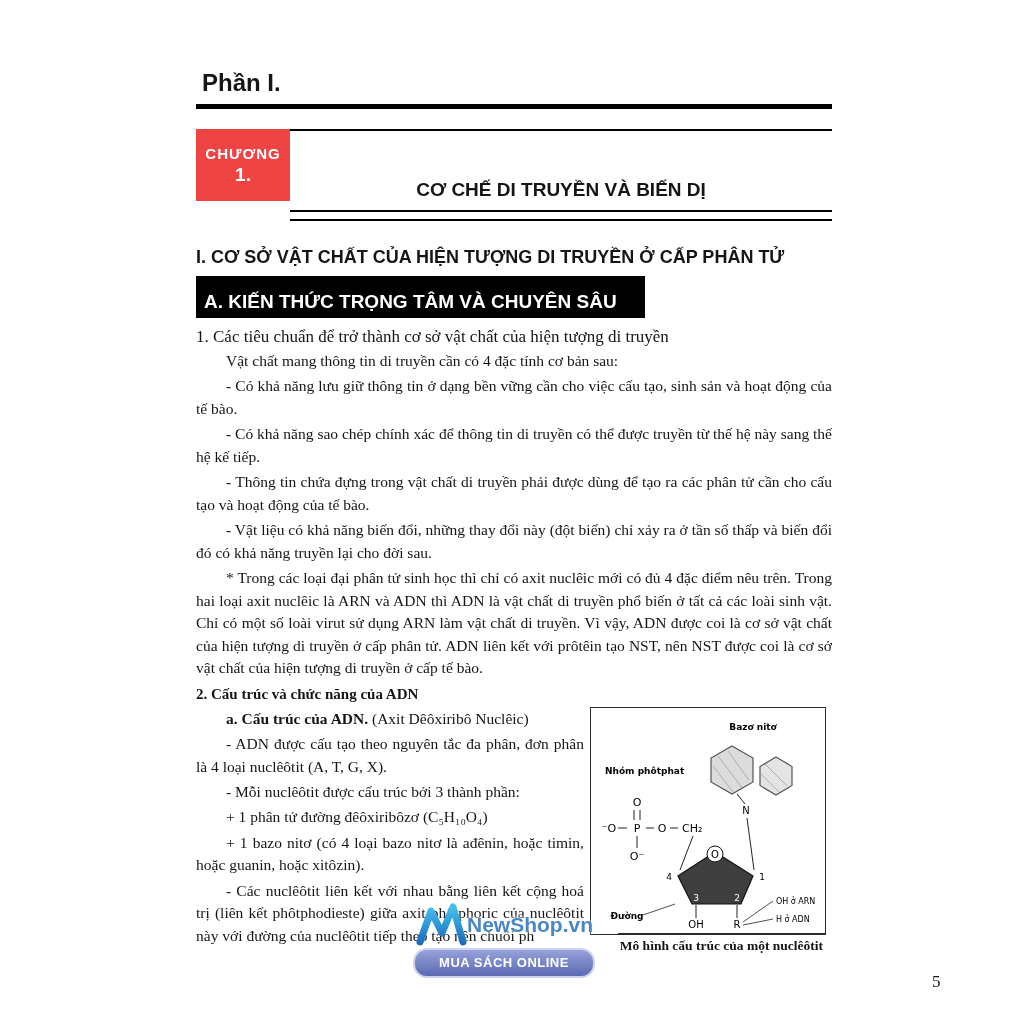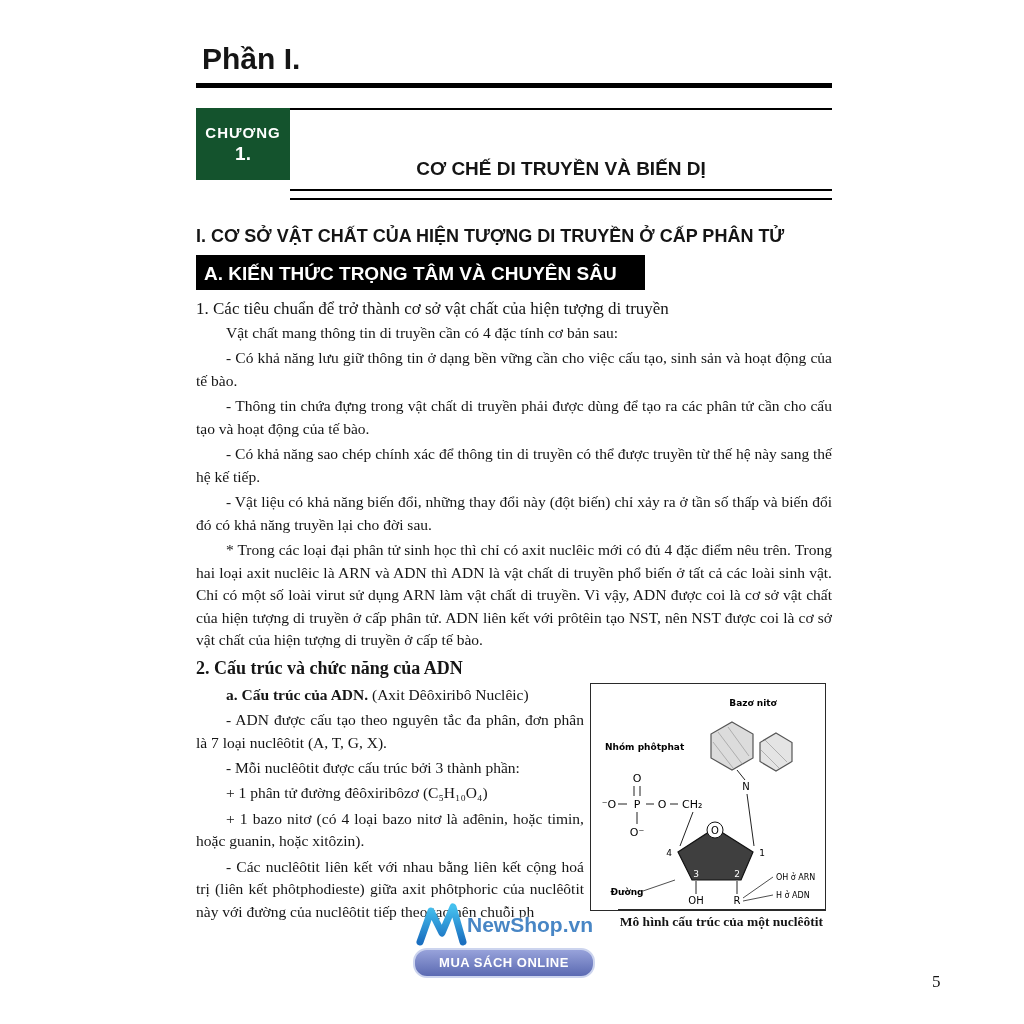--- a/index.html
+++ b/index.html
@@ -2,43 +2,43 @@
 <html><head>
 <meta charset="utf-8">
 <style>
   html,body{margin:0;padding:0;background:#ffffff;}
   .page{position:relative;width:1024px;height:1024px;background:#fff;overflow:hidden;
         font-family:"Liberation Serif","DejaVu Serif",serif;color:#151515;}
   .content{position:absolute;left:196px;top:42px;width:636px;}
 
   
   .part-row{display:flex;align-items:baseline;margin-left:6px;}
-  .part-label{font-family:"Liberation Sans",sans-serif;font-weight:bold;font-size:30px;}
+  .part-label{font-family:"Liberation Sans",sans-serif;font-weight:bold;font-size:24px;margin-top:27px;}
   .part-title{font-family:"Liberation Serif",serif;font-weight:bold;font-size:26px;
               letter-spacing:2px;margin-left:68px;}
   .part-rule{height:5px;background:#000;margin-top:7px;}
 
   
   .chapter-band{display:flex;margin-top:20px;}
-  .chapter-box{width:94px;height:72px;background:#14532d;color:#fff;box-sizing:border-box;
+  .chapter-box{width:94px;height:72px;background:#ef4444;color:#fff;box-sizing:border-box;
                font-family:"Liberation Sans",sans-serif;font-weight:bold;text-align:center;
                display:flex;flex-direction:column;justify-content:center;gap:2px;}
   .chapter-word{font-size:15px;letter-spacing:1px;}
   .chapter-num{font-size:19px;}
   .chapter-right{flex:1;height:92px;box-sizing:border-box;border-top:2px solid #000;
                  border-bottom:2px solid #000;display:flex;flex-direction:column;justify-content:flex-end;}
   .chapter-title{text-align:center;font-family:"Liberation Sans",sans-serif;font-weight:bold;
                  font-size:19px;padding:0 0 9px;border-bottom:2px solid #000;margin-bottom:7px;}
 
   
   .sec-heading{font-family:"Liberation Sans",sans-serif;font-weight:bold;font-size:18px;margin-top:26px;}
   .black-bar{display:inline-block;background:#000;color:#fff;font-family:"Liberation Sans",sans-serif;
-             font-weight:bold;font-size:19px;padding:8px 28px 5px 8px;margin-top:8px;}
+             font-weight:bold;font-size:19px;padding:15px 28px 5px 8px;margin-top:8px;}
   .h-serif{font-weight:normal;font-size:17px;margin-top:9px;}
-  .h-serif2{font-weight:bold;font-size:18px;margin-top:6px;}
+  .h-serif2{font-weight:bold;font-size:15px;margin-top:6px;}
 
   
   p.body{margin:3px 0;text-indent:30px;text-align:justify;font-size:15.5px;line-height:1.45;}
   .twocol{display:flex;margin-top:2px;}
   .col-left{width:394px;}
   .col-left p.body{margin-right:6px;}
   .col-right{width:236px;}
 
   
   .figure{border:1px solid #2a2a2a;height:228px;box-sizing:border-box;display:flex;flex-direction:column;margin-top:2px;align-items:flex-end;}
@@ -81,32 +81,32 @@
       </div>
     </div>
 
     
     <div class="sec-heading">I. CƠ SỞ VẬT CHẤT CỦA HIỆN TƯỢNG DI TRUYỀN Ở CẤP PHÂN TỬ</div>
     <div class="black-bar">A. KIẾN THỨC TRỌNG TÂM VÀ CHUYÊN SÂU</div>
     <div class="h-serif">1. Các tiêu chuẩn để trở thành cơ sở vật chất của hiện tượng di truyền</div>
 
     <p class="body">Vật chất mang thông tin di truyền cần có 4 đặc tính cơ bản sau:</p>
     <p class="body">- Có khả năng lưu giữ thông tin ở dạng bền vững cần cho việc cấu tạo, sinh sản và hoạt động của tế bào.</p>
+    <p class="body">- Có khả năng sao chép chính xác để thông tin di truyền có thể được truyền từ thế hệ này sang thế hệ kế tiếp.</p>
     <p class="body">- Thông tin chứa đựng trong vật chất di truyền phải được dùng để tạo ra các phân tử cần cho cấu tạo và hoạt động của tế bào.</p>
-    <p class="body">- Có khả năng sao chép chính xác để thông tin di truyền có thể được truyền từ thế hệ này sang thế hệ kế tiếp.</p>
     <p class="body">- Vật liệu có khả năng biến đổi, những thay đổi này (đột biến) chỉ xảy ra ở tần số thấp và biến đổi đó có khả năng truyền lại cho đời sau.</p>
     <p class="body">* Trong các loại đại phân tử sinh học thì chỉ có axit nuclêic mới có đủ 4 đặc điểm nêu trên. Trong hai loại axit nuclêic là ARN và ADN thì ADN là vật chất di truyền phổ biến ở tất cả các loài sinh vật. Chỉ có một số loài virut sử dụng ARN làm vật chất di truyền. Vì vậy, ADN được coi là cơ sở vật chất của hiện tượng di truyền ở cấp phân tử. ADN liên kết với prôtêin tạo NST, nên NST được coi là cơ sở vật chất của hiện tượng di truyền ở cấp tế bào.</p>
 
     
     <div class="h-serif2">2. Cấu trúc và chức năng của ADN</div>
 
     <div class="twocol">
       <div class="col-left">
         <p class="body"><b>a. Cấu trúc của ADN.</b><span> (Axit Dêôxiribô Nuclêic)</span></p>
-        <p class="body">- ADN được cấu tạo theo nguyên tắc đa phân, đơn phân là 7 loại nuclêôtit (A, T, G, X).</p>
+        <p class="body">- ADN được cấu tạo theo nguyên tắc đa phân, đơn phân là 4 loại nuclêôtit (A, T, G, X).</p>
         <p class="body">- Mỗi nuclêôtit được cấu trúc bởi 3 thành phần:</p>
         <p class="body">+ 1 phân tử đường đêôxiribôzơ (C₅H₁₀O₄)</p>
         <p class="body">+ 1 bazo nitơ (có 4 loại bazo nitơ là ađênin, hoặc timin, hoặc guanin, hoặc xitôzin).</p>
         <p class="body">- Các nuclêôtit liên kết với nhau bằng liên kết cộng hoá trị (liên kết phôtphodieste) giữa axit phôtphoric của nuclêôtit này với đường của nuclêôtit tiếp theo tạo nên chuỗi ph</p>
       </div>
 
       <div class="col-right">
         <div class="figure">
           <div class="fig-canvas">
             <svg width="234" height="221" viewBox="0 0 234 221">

